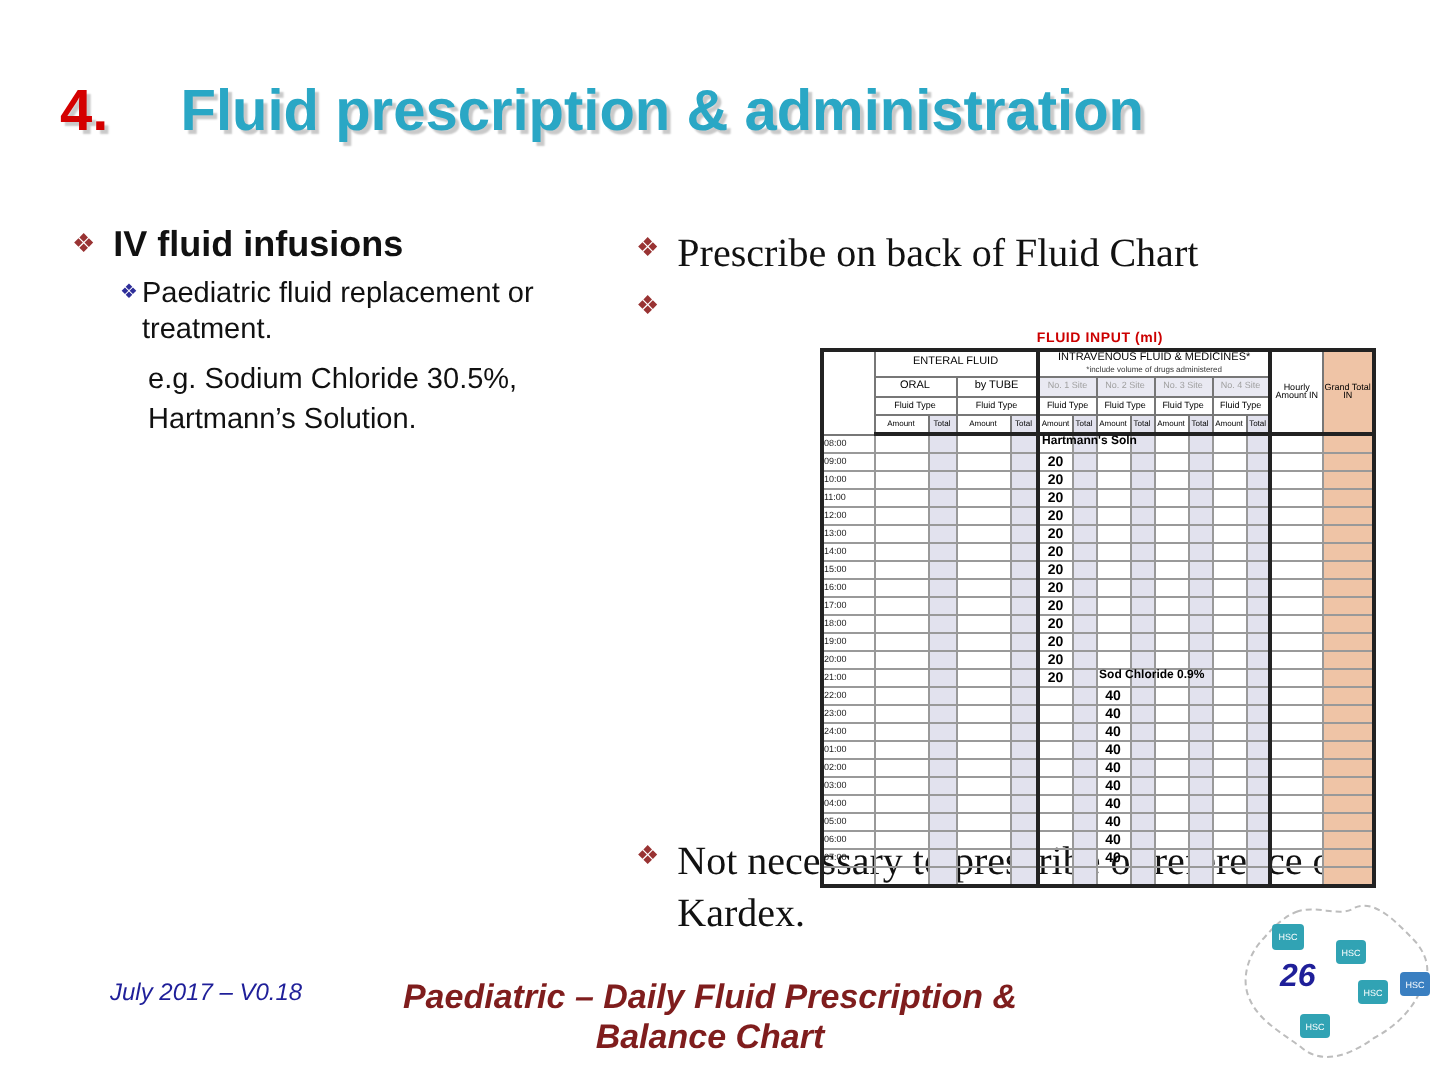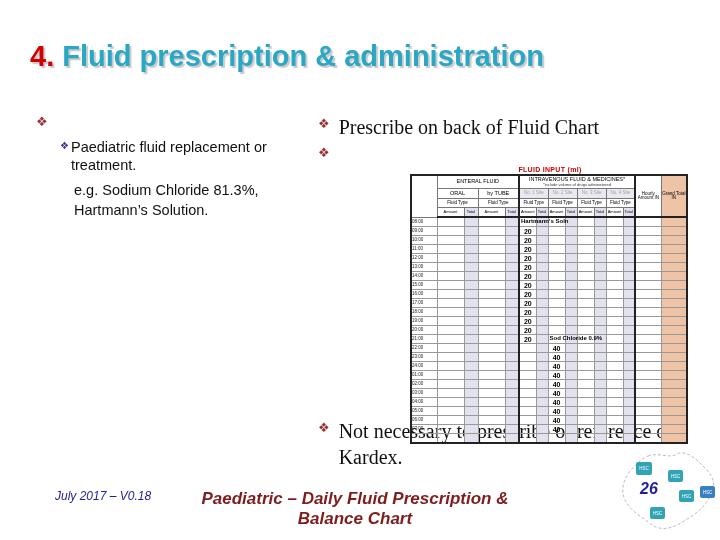--- a/index.html
+++ b/index.html
@@ -3,21 +3,21 @@
 <meta charset="utf-8">
 <style>
   html,body{margin:0;padding:0;}
   body{width:720px;height:540px;background:#ffffff;position:relative;overflow:hidden;
        font-family:"Liberation Sans",sans-serif;}
 
   
   .slide-title{position:absolute;left:30px;top:40px;font-size:29px;font-weight:bold;
        letter-spacing:0px;white-space:nowrap;text-shadow:2px 2px 1px #c9c9c9;}
   .title-num{color:#d40000;}
-  .title-text{color:#2aa7c5;}
+  .title-text{color:#2aa7c5;margin-left:28px;}
 
   
   .b1glyph{color:#993333;font-size:13px;margin-right:9px;flex:0 0 auto;position:relative;top:2px;}
   .b2glyph{color:#2e2e99;font-size:10px;margin-right:2px;flex:0 0 auto;position:relative;top:2px;}
   .brow{position:absolute;display:flex;align-items:flex-start;}
 
   .left-heading{font-size:18px;font-weight:bold;color:#111;}
   .left-sub{font-size:14.5px;color:#111;line-height:1.25;}
   .left-ex{position:absolute;left:74px;top:180px;width:240px;font-size:14.5px;color:#111;line-height:1.4;}
   .rtext{font-size:20px;color:#111;line-height:1.3;font-family:Liberation Serif, serif;}
@@ -61,26 +61,27 @@
 </head>
 <body>
 
 <div class="slide-title">
   <span class="title-num">4.</span>
   <span class="title-text">Fluid prescription &amp; administration</span>
 </div>
 
 <div class="brow" style="left:36px;top:112px;width:300px;">
   <span class="b1glyph">❖</span>
+  <span class="left-heading">IV fluid infusions</span>
 </div>
 <div class="brow" style="left:60px;top:138px;width:212px;">
   <span class="b2glyph">❖</span>
   <span class="left-sub" style="width:196px;">Paediatric fluid replacement or treatment.</span>
 </div>
-<div class="left-ex">e.g. Sodium Chloride 81.3%, Hartmann’s Solution.</div>
+<div class="left-ex">e.g. Sodium Chloride 30.5%, Hartmann’s Solution.</div>
 
 <div class="brow" style="left:318px;top:114px;width:400px;">
   <span class="b1glyph">❖</span>
   <span class="rtext">Prescribe on back of Fluid Chart</span>
 </div>
 <div class="brow" style="left:318px;top:143px;width:400px;">
   <span class="b1glyph">❖</span>
 </div>
 <div class="brow" style="left:318px;top:418px;width:402px;">
   <span class="b1glyph">❖</span>

